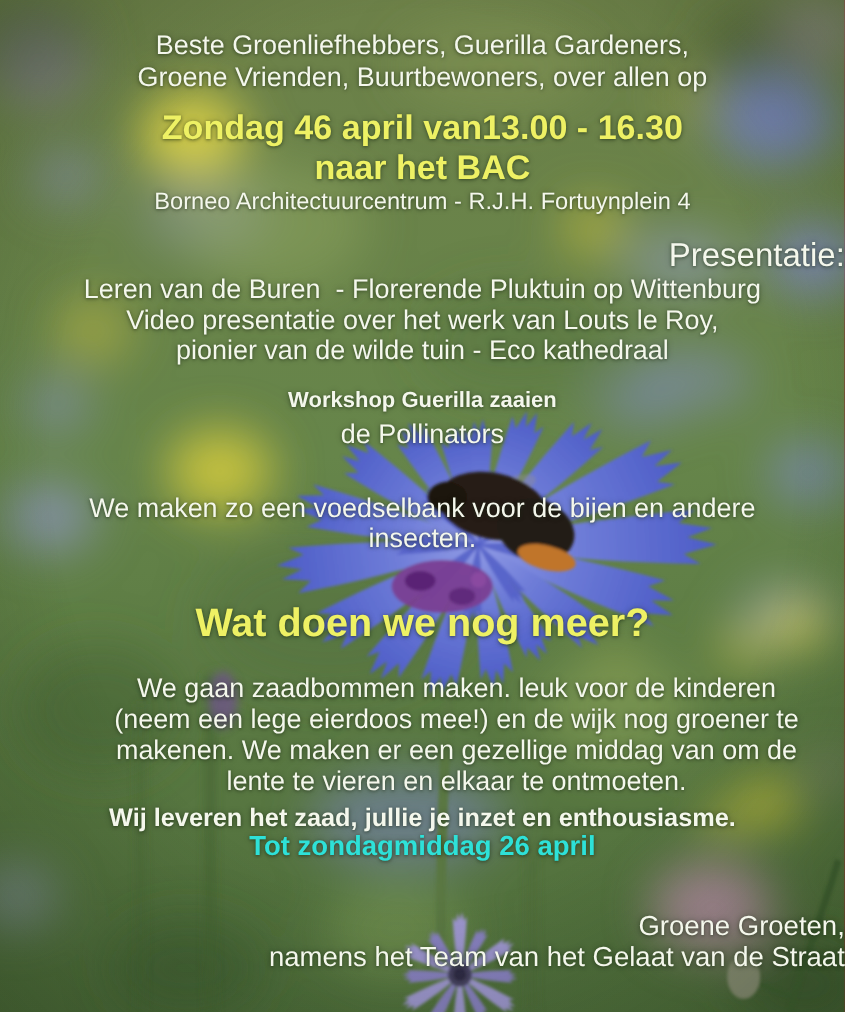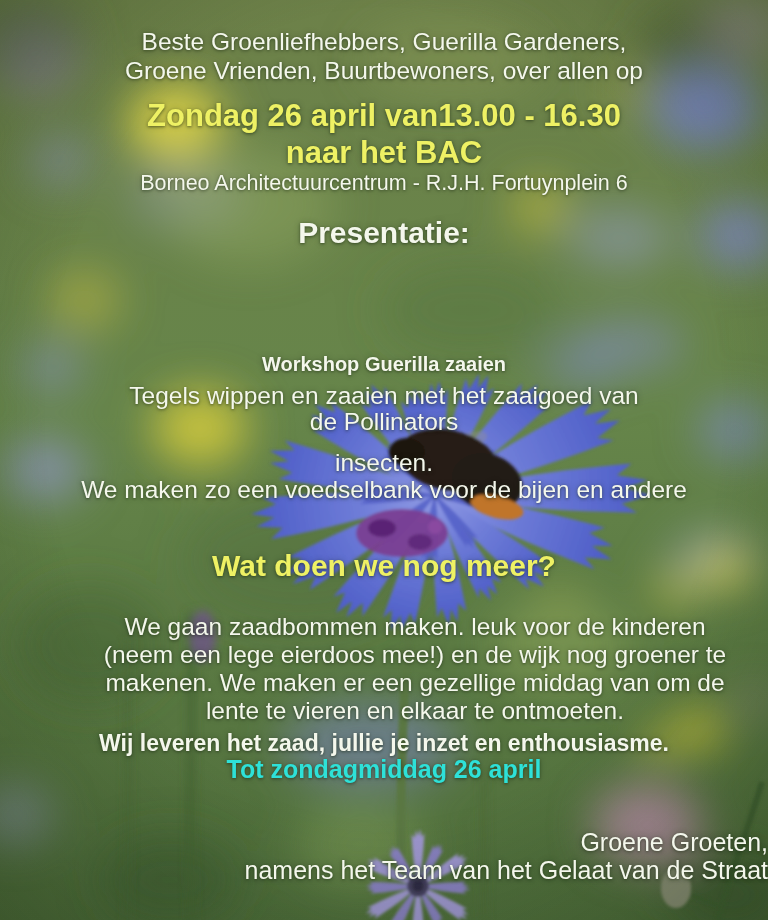--- a/index.html
+++ b/index.html
@@ -13,26 +13,26 @@
   .content{position:absolute;left:0;top:0;width:768px;height:920px;}
   .block{
     position:absolute;left:0;width:768px;text-align:center;
     color:#f4f7ec;
     text-shadow:0 1px 3px rgba(25,40,18,.55), 0 0 6px rgba(25,40,18,.25);
   }
   .line{white-space:pre;}
   .greeting{top:27px;font-size:24.5px;line-height:29px;}
   .event{top:97px;font-size:31px;font-weight:700;color:#eef164;line-height:37px;}
   .venue{top:171px;font-size:21.5px;line-height:24px;}
-  .pres-h{top:217px;font-size:30px;font-weight:700;line-height:32px;}
+  .pres-h{top:217px;font-size:30px;font-weight:400;line-height:32px;text-align:right;}
   .pres{top:250px;font-size:24.5px;line-height:27.5px;}
   .ws-h{top:348px;font-size:20px;font-weight:700;line-height:33px;}
   .ws{top:383px;font-size:24.5px;line-height:26px;}
   .food{top:449px;font-size:24.5px;line-height:27px;}
-  .more-h{top:549px;font-size:30px;font-weight:700;color:#eef164;line-height:33px;}
+  .more-h{top:549px;font-size:36px;font-weight:700;color:#eef164;line-height:33px;}
   .more{top:613px;font-size:24.5px;line-height:28px;margin-left:31px;}
   .callout-bold{top:730px;font-size:23px;font-weight:700;line-height:26px;}
   .callout-date{top:756px;font-size:25px;font-weight:700;color:#2ee1d8;line-height:27px;}
   .closing{top:828px;font-size:25px;line-height:28px;text-align:right;}
 </style>
 </head>
 <body>
 
 <div class="flyer">
 
@@ -188,45 +188,49 @@
   </svg>
 
   <div class="content">
 
     <div class="block greeting">
       <div class="line">Beste Groenliefhebbers, Guerilla Gardeners,</div>
       <div class="line">Groene Vrienden, Buurtbewoners, over allen op</div>
     </div>
 
     <div class="block event">
-      <div class="line">Zondag 26 april van13.00 - 16.30</div>
+      <div class="line">Zondag 46 april van13.00 - 16.30</div>
       <div class="line">naar het BAC</div>
     </div>
 
     <div class="block venue">
-      <div class="line">Borneo Architectuurcentrum - R.J.H. Fortuynplein 6</div>
+      <div class="line">Borneo Architectuurcentrum - R.J.H. Fortuynplein 4</div>
     </div>
 
     <div class="block pres-h">
       <div class="line">Presentatie:</div>
     </div>
 
+    <div class="block pres">
+      <div class="line">Leren van de Buren  - Florerende Pluktuin op Wittenburg</div>
+      <div class="line">Video presentatie over het werk van Louts le Roy,</div>
+      <div class="line">pionier van de wilde tuin - Eco kathedraal</div>
+    </div>
 
     <div class="block ws-h">
       <div class="line">Workshop Guerilla zaaien</div>
     </div>
 
     <div class="block ws">
-      <div class="line">Tegels wippen en zaaien met het zaaigoed van</div>
       <div class="line">de Pollinators</div>
     </div>
 
     <div class="block food">
+      <div class="line">We maken zo een voedselbank voor de bijen en andere</div>
       <div class="line">insecten.</div>
-      <div class="line">We maken zo een voedselbank voor de bijen en andere</div>
     </div>
 
     <div class="block more-h">
       <div class="line">Wat doen we nog meer?</div>
     </div>
 
     <div class="block more">
       <div class="line">We gaan zaadbommen maken. leuk voor de kinderen</div>
       <div class="line">(neem een lege eierdoos mee!) en de wijk nog groener te</div>
       <div class="line">makenen. We maken er een gezellige middag van om de</div>

